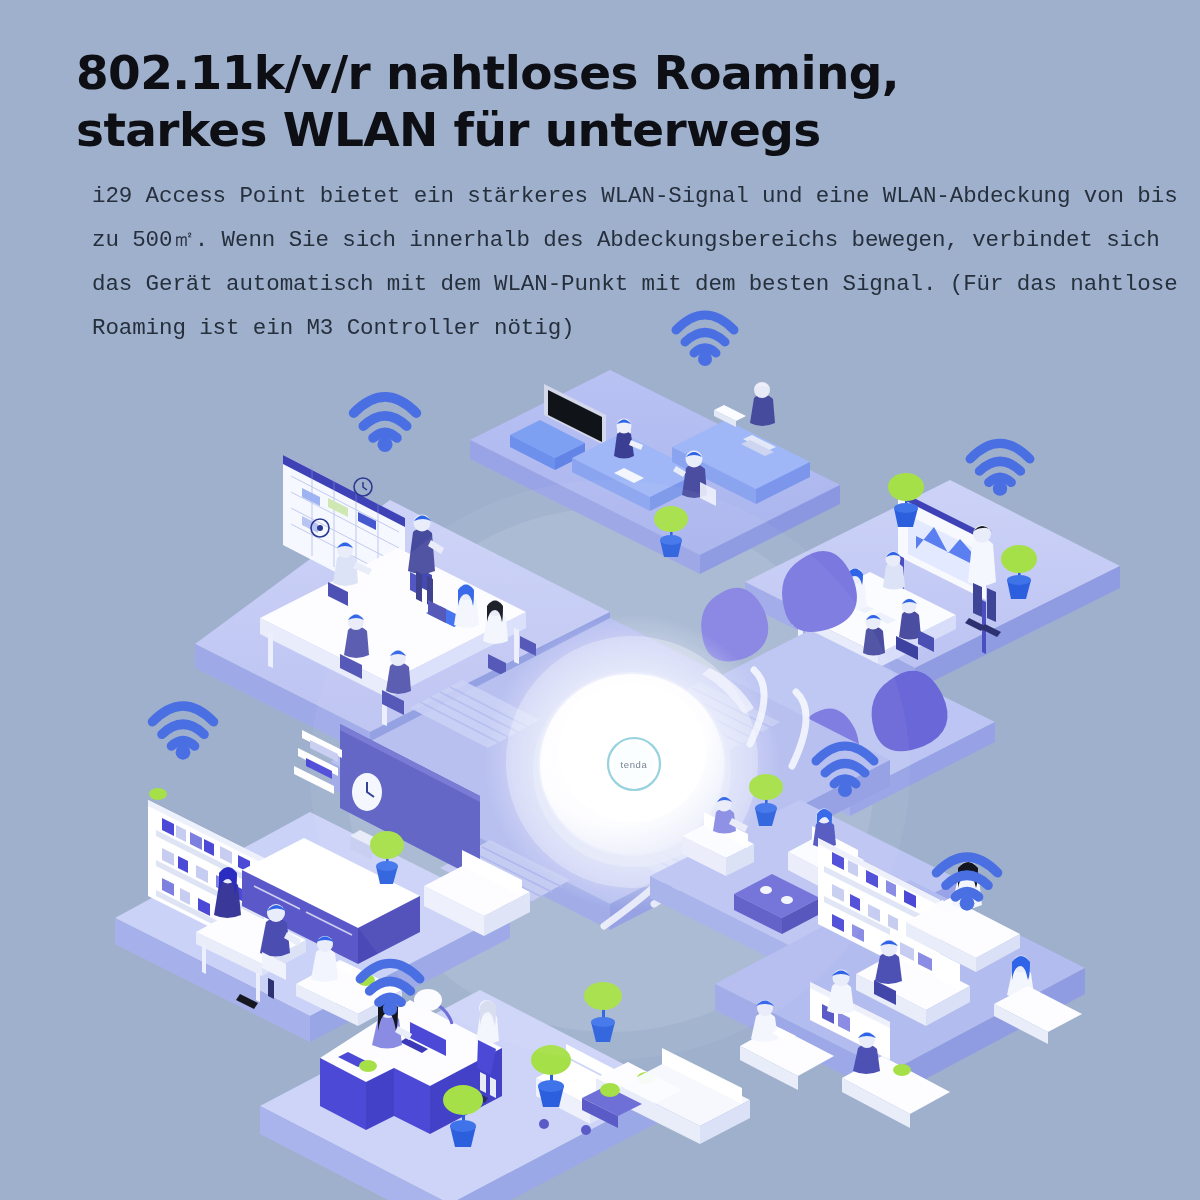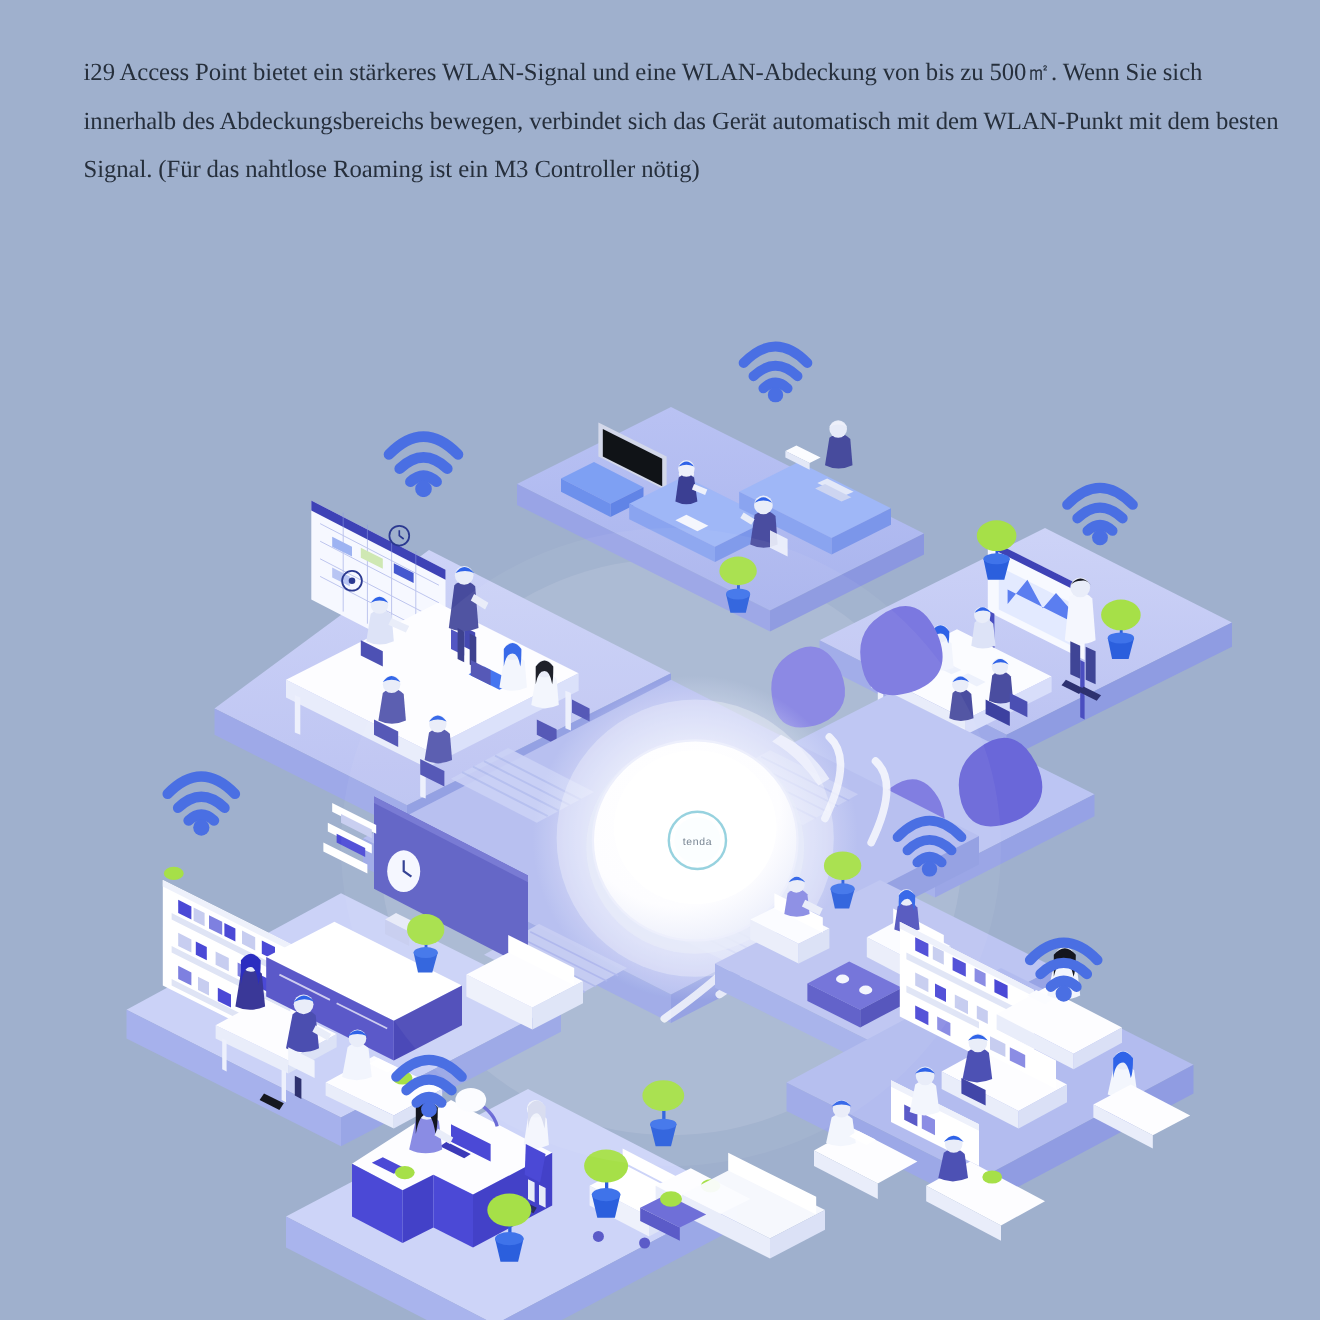--- a/index.html
+++ b/index.html
@@ -17,44 +17,46 @@
     font-family:"DejaVu Sans", sans-serif;
     font-weight:700;
     font-size:47px;
     line-height:57px;
     letter-spacing:-0.6px;
     color:#0d0f14;
     margin:0 0 16px 0;
     white-space:pre-line;
   }
   .bodytext{
-    font-family:Liberation Serif, serif;
+    font-family:Liberation Mono, monospace;
     font-weight:400;
     font-size:22.5px;
     line-height:44px;
     color:#262f3c;
-    margin:0;
+    margin:16px;
     width:1105px;
     white-space:pre-line;
     letter-spacing:-0.1px;
   }
 
   
   #scene{position:absolute;left:10px;top:300px;width:1200px;height:900px;z-index:10;}
   #scene svg{display:block;}
 
   
   .wifi{position:absolute;z-index:55;}
 </style>
 </head>
 <body style="background: rgb(159, 176, 205);">
 
 <div id="page-root">
 
   <div class="text-block">
+    <h1 class="headline" style="color: rgb(13, 15, 20);">802.11k/v/r nahtloses Roaming,
+starkes WLAN für unterwegs</h1>
     <p class="bodytext" style="color: rgb(38, 47, 60);">i29 Access Point bietet ein stärkeres WLAN-Signal und eine WLAN-Abdeckung von bis zu 500㎡. Wenn Sie sich innerhalb des Abdeckungsbereichs bewegen, verbindet sich das Gerät automatisch mit dem WLAN-Punkt mit dem besten Signal. (Für das nahtlose Roaming ist ein M3 Controller nötig)</p>
   </div>
 
   <div id="scene">
     <svg width="1200" height="900" viewBox="0 0 1200 900" xmlns="http://www.w3.org/2000/svg">
       <defs>
         <radialGradient id="glow" cx="50%" cy="50%" r="50%">
           <stop offset="0%" stop-color="#ffffff" stop-opacity="0.96"></stop>
           <stop offset="48%" stop-color="#f2f4ff" stop-opacity="0.80"></stop>
           <stop offset="76%" stop-color="#e4e8fb" stop-opacity="0.48"></stop>

